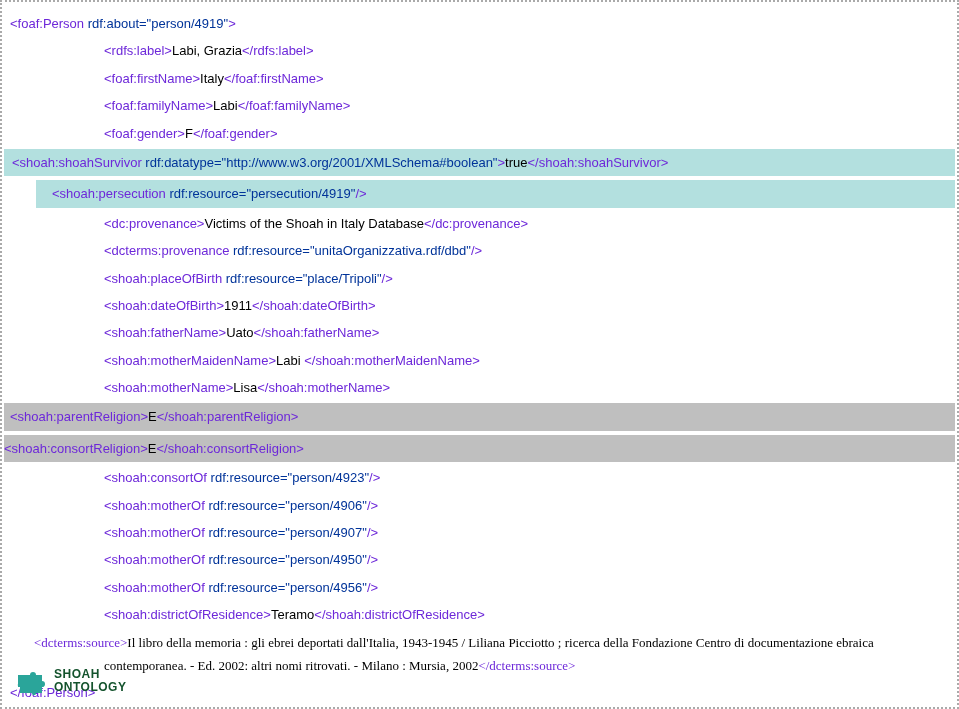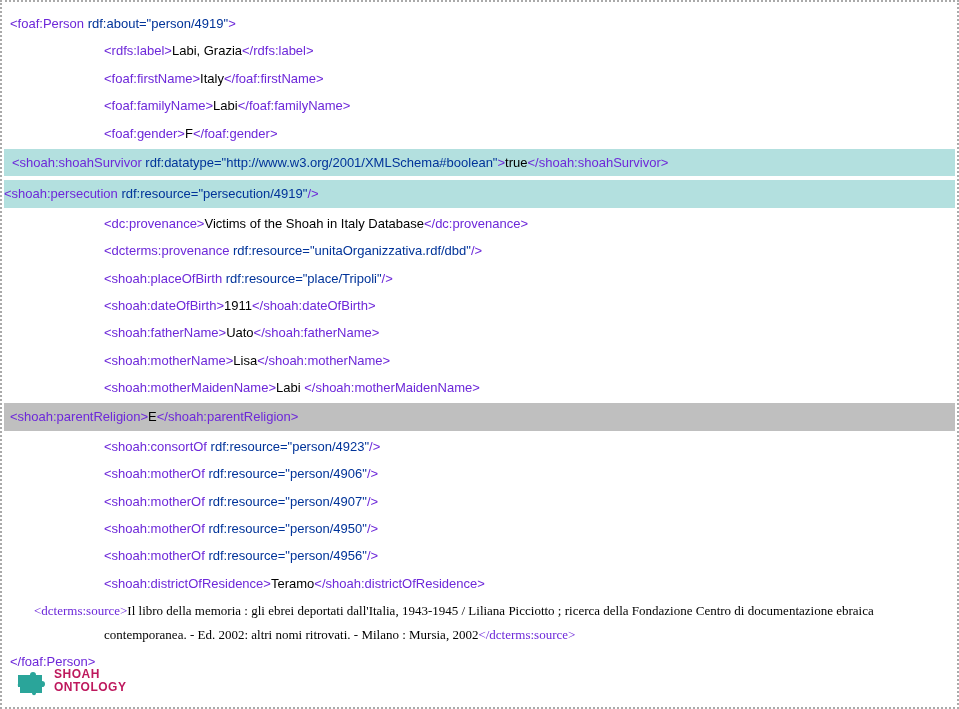--- a/index.html
+++ b/index.html
@@ -53,51 +53,54 @@
     align-items: center;
     gap: 6px;
   }
   .icon {
     position: relative;
     width: 36px;
     height: 36px;
     display: block;
   }
   .footer-text {
-    color: #be185d;
+    color: #14532d;
     font-weight: bold;
     font-size: 12px;
     letter-spacing: 0.5px;
     line-height: 1.1;
   }
 </style>
 </head>
 <body>
 
 <div id="code">
     <div class="line indent1"><span class="red">&lt;foaf:Person </span><span class="blue">rdf:about="person/4919"</span><span class="red">&gt;</span></div>
     <div class="line indent2"><span class="red">&lt;rdfs:label&gt;</span><span class="black">Labi, Grazia</span><span class="red">&lt;/rdfs:label&gt;</span></div>
     <div class="line indent2"><span class="red">&lt;foaf:firstName&gt;</span><span class="black">Italy</span><span class="red">&lt;/foaf:firstName&gt;</span></div>
     <div class="line indent2"><span class="red">&lt;foaf:familyName&gt;</span><span class="black">Labi</span><span class="red">&lt;/foaf:familyName&gt;</span></div>
     <div class="line indent2"><span class="red">&lt;foaf:gender&gt;</span><span class="black">F</span><span class="red">&lt;/foaf:gender&gt;</span></div>
     <div class="line indent2" style="padding-left: 8px;">
       <span class="hl-green"><span class="red">&lt;shoah:shoahSurvivor </span><span class="blue">rdf:datatype="http://www.w3.org/2001/XMLSchema#boolean"</span><span class="red">&gt;</span><span class="black">true</span><span class="red">&lt;/shoah:shoahSurvivor&gt;</span></span>
     </div>
-    <div class="line indent2" style="padding-left: 0px;">
+    <div class="line indent2" style="padding-left: 16px; margin-left: 32px;">
       <span class="hl-green"><span class="red">&lt;shoah:persecution </span><span class="blue">rdf:resource="persecution/4919"</span><span class="red">/&gt;</span></span>
     </div>
     <div class="line indent2"><span class="red">&lt;dc:provenance&gt;</span><span class="black">Victims of the Shoah in Italy Database</span><span class="red">&lt;/dc:provenance&gt;</span></div>
     <div class="line indent2"><span class="red">&lt;dcterms:provenance </span><span class="blue">rdf:resource="unitaOrganizzativa.rdf/dbd"</span><span class="red">/&gt;</span></div>
     <div class="line indent2"><span class="red">&lt;shoah:placeOfBirth </span><span class="blue">rdf:resource="place/Tripoli"</span><span class="red">/&gt;</span></div>
     <div class="line indent2"><span class="red">&lt;shoah:dateOfBirth&gt;</span><span class="black">1911</span><span class="red">&lt;/shoah:dateOfBirth&gt;</span></div>
     <div class="line indent2"><span class="red">&lt;shoah:fatherName&gt;</span><span class="black">Uato</span><span class="red">&lt;/shoah:fatherName&gt;</span></div>
+    <div class="line indent2"><span class="red">&lt;shoah:motherMaidenName&gt;</span><span class="black">Labi </span><span class="red">&lt;/shoah:motherMaidenName&gt;</span></div>
     <div class="line indent2"><span class="red">&lt;shoah:motherName&gt;</span><span class="black">Lisa</span><span class="red">&lt;/shoah:motherName&gt;</span></div>
-    <div class="line indent2"><span class="red">&lt;shoah:motherMaidenName&gt;</span><span class="black">Labi </span><span class="red">&lt;/shoah:motherMaidenName&gt;</span></div>
     <div class="line indent2" style="padding-left: 6px;">
       <span class="hl-gray"><span class="red">&lt;shoah:parentReligion&gt;</span><span class="black">E</span><span class="red">&lt;/shoah:parentReligion&gt;</span></span>
+    </div>
+    <div class="line indent2" style="padding-left: 0px;">
+      <span class="hl-gray"><span class="red">&lt;shoah:consortReligion&gt;</span><span class="black">E</span><span class="red">&lt;/shoah:consortReligion&gt;</span></span>
     </div>
     <div class="line indent2"><span class="red">&lt;shoah:consortOf </span><span class="blue">rdf:resource="person/4923"</span><span class="red">/&gt;</span></div>
     <div class="line indent2"><span class="red">&lt;shoah:motherOf </span><span class="blue">rdf:resource="person/4906"</span><span class="red">/&gt;</span></div>
     <div class="line indent2"><span class="red">&lt;shoah:motherOf </span><span class="blue">rdf:resource="person/4907"</span><span class="red">/&gt;</span></div>
     <div class="line indent2"><span class="red">&lt;shoah:motherOf </span><span class="blue">rdf:resource="person/4950"</span><span class="red">/&gt;</span></div>
     <div class="line indent2"><span class="red">&lt;shoah:motherOf </span><span class="blue">rdf:resource="person/4956"</span><span class="red">/&gt;</span></div>
     <div class="line indent2"><span class="red">&lt;shoah:districtOfResidence&gt;</span><span class="black">Teramo</span><span class="red">&lt;/shoah:districtOfResidence&gt;</span></div>
   </div>
 
 <div class="line source-wrap">

